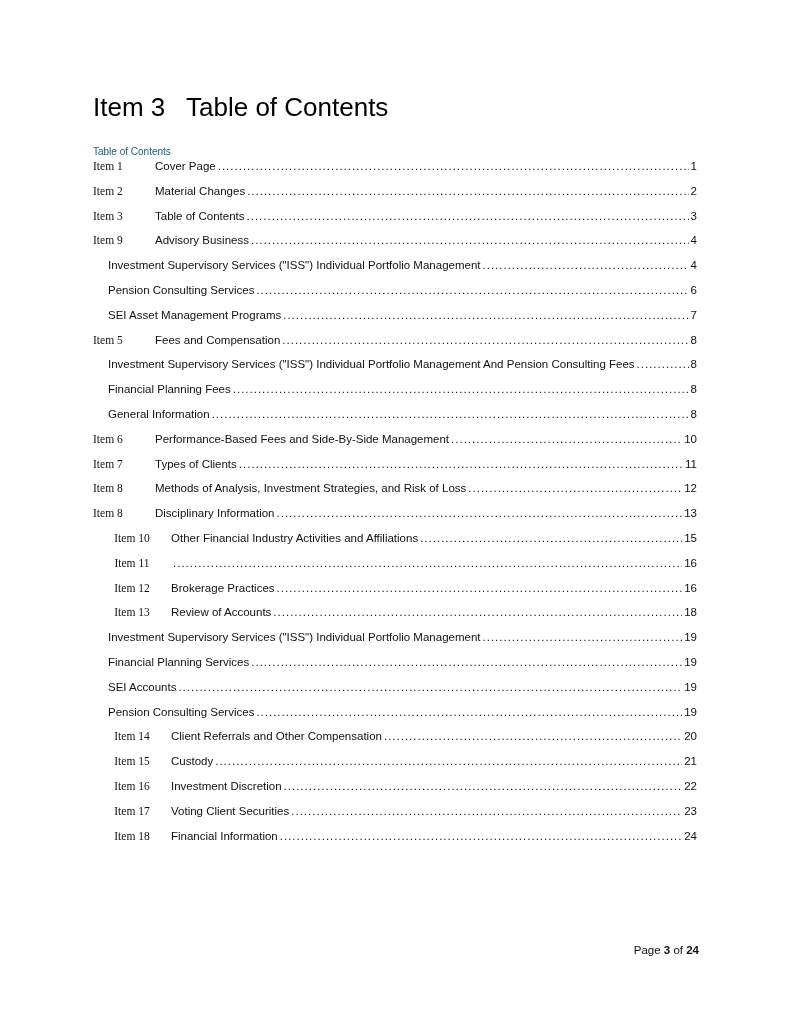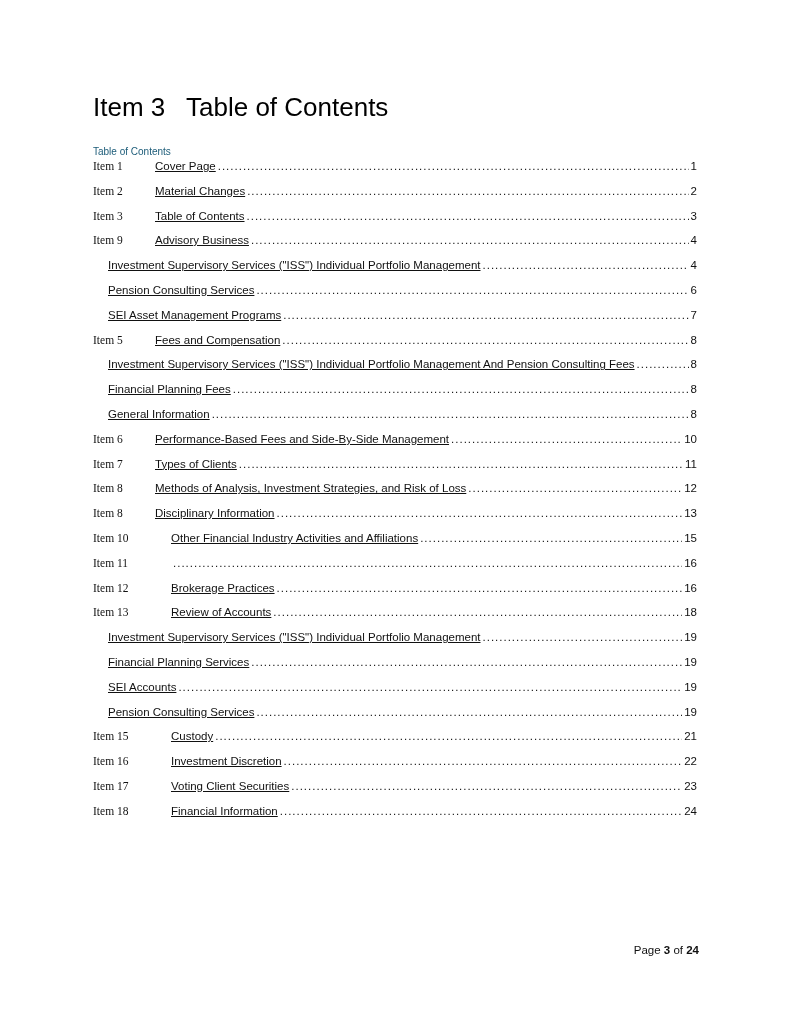--- a/index.html
+++ b/index.html
@@ -3,23 +3,23 @@
 <meta charset="utf-8">
 <style>
   html,body{margin:0;padding:0;background:#fff;}
   body{width:791px;height:1024px;position:relative;font-family:"Liberation Sans",sans-serif;color:#111;}
   .heading{position:absolute;left:93px;top:92px;font-size:26px;color:#000000;white-space:nowrap;}
   .heading .num{display:inline-block;width:93px;}
   .toc-label{position:absolute;left:93px;top:146px;font-size:10px;color:#1b5b78;}
   .toc{position:absolute;left:93px;top:160px;width:604px;}
   .row{display:flex;align-items:baseline;height:24.8px;font-size:11.5px;}
   .row .item{width:62px;flex:none;font-family:Liberation Serif, serif;}
-  .row.wide .item{width:78px;}
+  .row.wide .item{width:78px;text-align:center;}
   .row.sub{padding-left:15px;}
-  .row .title{white-space:nowrap;text-decoration:underline;}
+  .row .title{white-space:nowrap;}
   .row .dots{flex:1;overflow:hidden;white-space:nowrap;margin:0 2px;}
   .row .dots::after{content:"................................................................................................................................................................................................................................................";letter-spacing:1px;}
   .row .page{flex:none;}
   .footer{position:absolute;right:92px;top:944px;font-size:11.5px;}
   .footer b{font-weight:bold;}
 </style>
 </head>
 <body>
 
 <div class="heading">
@@ -148,20 +148,26 @@
       <span class="title">SEI Accounts</span>
       <span class="dots"></span>
       <span class="page">19</span>
     </div>
     <div class="row sub">
       <span class="title">Pension Consulting Services</span>
       <span class="dots"></span>
       <span class="page">19</span>
     </div>
     <div class="row wide">
+      <span class="item">Item 14</span>
+      <span class="title">Client Referrals and Other Compensation</span>
+      <span class="dots"></span>
+      <span class="page">20</span>
+    </div>
+    <div class="row wide">
       <span class="item">Item 15</span>
       <span class="title">Custody</span>
       <span class="dots"></span>
       <span class="page">21</span>
     </div>
     <div class="row wide">
       <span class="item">Item 16</span>
       <span class="title">Investment Discretion</span>
       <span class="dots"></span>
       <span class="page">22</span>

